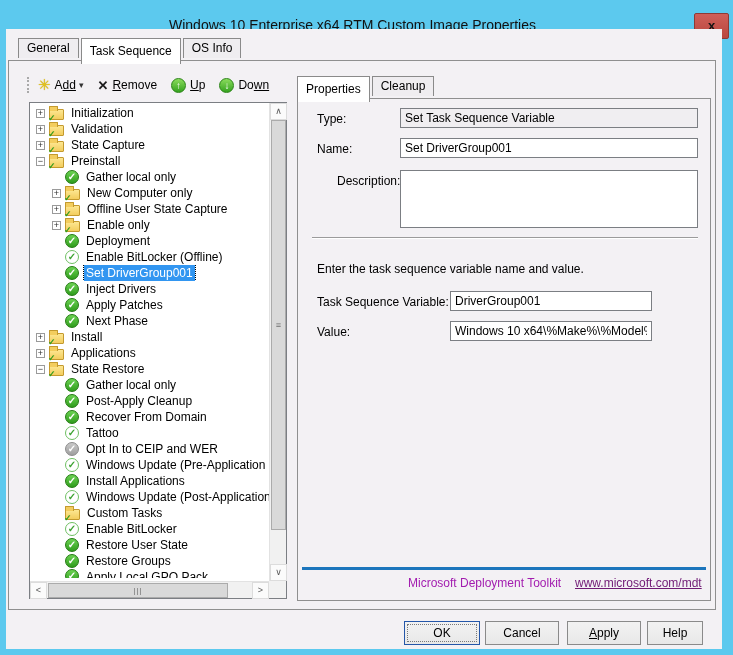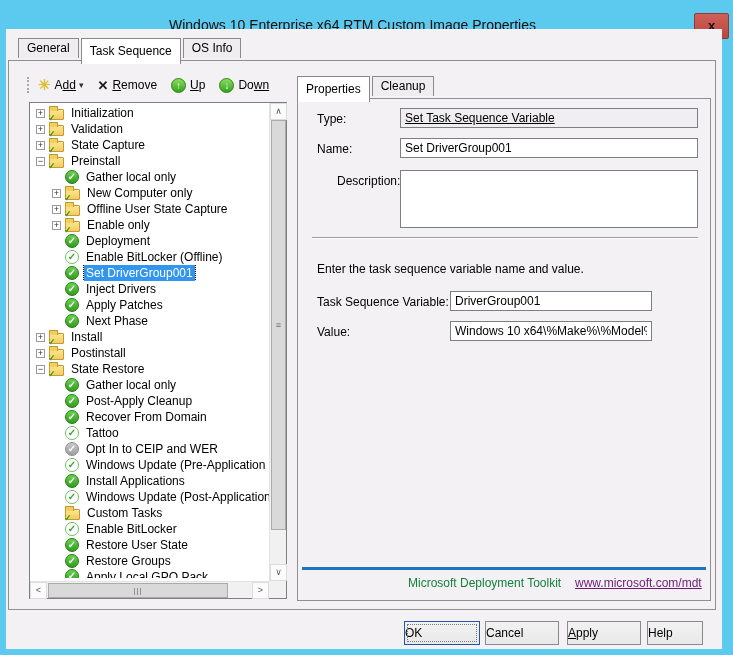--- a/index.html
+++ b/index.html
@@ -80,32 +80,32 @@
             border:1px solid #ababab; color:#6f6f6f; font-size:8px; letter-spacing:1px;
             display:flex; align-items:center; justify-content:center; }
 
   
   .subtabs { position:absolute; left:288px; top:15px; height:22px; display:flex; align-items:flex-start; z-index:3; }
   .proppanel { position:absolute; left:288px; top:37px; width:414px; height:503px;
                border:1px solid #8f8f8f; background:#f3f1f4; }
   .plabel { position:absolute; white-space:nowrap; }
   .field, .pinput, .ptext { position:absolute; border:1px solid #7b7e83; background:#fff;
       font-family:"Liberation Sans", sans-serif; font-size:12px; padding:0 4px; }
-  .field { background:#f0eef1; line-height:18px;text-decoration:underline; }
+  .field { background:#f0eef1; line-height:18px; }
   .pinput { height:20px; }
   .ptext { resize:none; }
   .separator { position:absolute; left:14px; top:138px; width:386px; height:2px;
                border-top:1px solid #9b9b9b; border-bottom:1px solid #fff; }
   .mdtline { position:absolute; left:4px; top:468px; width:404px; height:3px; background:#1b75bc; }
-  .brand { position:absolute; left:110px; top:477px; color:#15803d; }
+  .brand { position:absolute; left:110px; top:477px; color:#a21caf; }
   .mdtlink { position:absolute; left:277px; top:477px; color:#701a75; text-decoration:underline; cursor:pointer; }
 
   
   .btn { position:absolute; top:592px; height:24px; background:linear-gradient(#f2f2f2,#e8e8e8);
-         border:1px solid #8a8a8a; text-align:left; line-height:22px; cursor:default; }
+         border:1px solid #8a8a8a; text-align:center; line-height:22px; cursor:default; }
   .btn.default { border:1px solid #2456a8; outline:1px dotted #7a7a7a; outline-offset:-4px; }
 </style>
 </head>
 <body>
 
 <div class="window">
   <div class="titlebar">
     <span class="title">Windows 10 Enterprise x64 RTM Custom Image Properties</span>
     <div class="close-btn">
       <span>x</span>
@@ -216,21 +216,21 @@
               <span class="tlabel">Next Phase</span>
             </div>
             <div class="trow">
               <span class="expand">+</span>
               <span class="ticon folder"></span>
               <span class="tlabel">Install</span>
             </div>
             <div class="trow">
               <span class="expand">+</span>
               <span class="ticon folder"></span>
-              <span class="tlabel">Postinstall</span>
+              <span class="tlabel">Applications</span>
             </div>
             <div class="trow">
               <span class="expand">−</span>
               <span class="ticon folder"></span>
               <span class="tlabel">State Restore</span>
             </div>
             <div class="trow lvl1">
               <span class="expand none"></span>
               <span class="ticon check-green">✓</span>
               <span class="tlabel">Gather local only</span>

